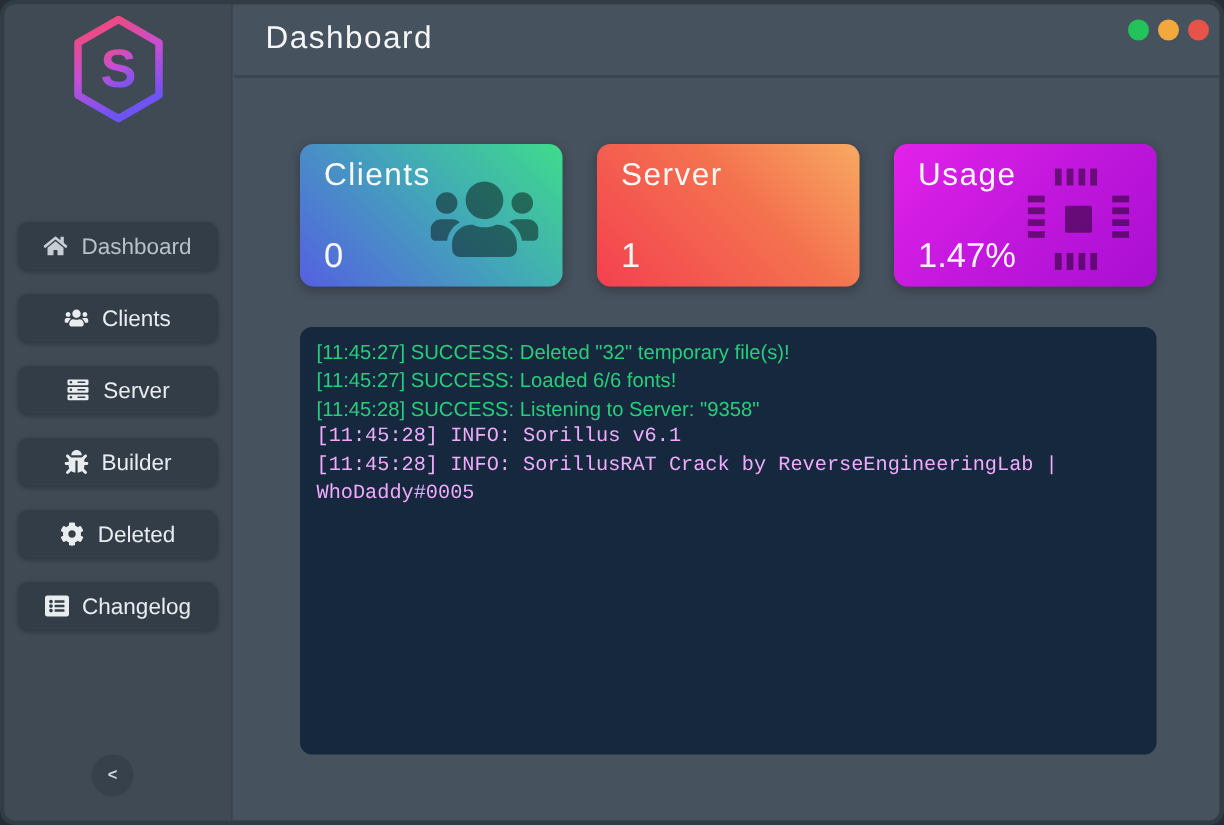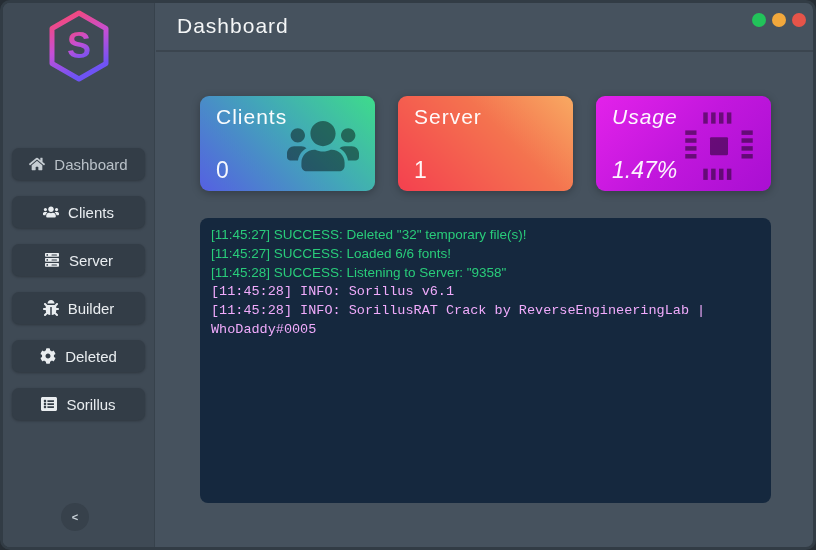--- a/index.html
+++ b/index.html
@@ -44,21 +44,21 @@
   .window-dots { position:absolute; top:10px; right:7px; display:flex; gap:6px; }
   .dot { width:14px; height:14px; border-radius:50%; cursor:pointer; }
 
   
   .card {
     position:absolute; top:93px; width:175px; height:95px; border-radius:9px;
     box-shadow:0 2px 8px rgba(0,0,0,0.28); color:#fff; overflow:hidden;
   }
   .card-clients { left:44px;  background:linear-gradient(45deg,#5560e2 0%,#42a7b8 55%,#3edc8b 100%); }
   .card-server  { left:242px; background:linear-gradient(45deg,#f4404f 0%,#f4734f 60%,#f8aa62 100%); }
-  .card-usage   { left:440px; background:linear-gradient(135deg,#e322ea 0%,#c217dd 50%,#a90fd2 100%);font-style:italic; }
+  .card-usage   { left:440px; background:linear-gradient(135deg,#e322ea 0%,#c217dd 50%,#a90fd2 100%); }
   .card-title { position:absolute; left:16px; top:9px; font-size:21px;
                 letter-spacing:1px; color:rgba(255,255,255,0.97); }
   .card-value { position:absolute; left:16px; bottom:7px; font-size:23px;
                 color:rgba(255,255,255,0.95); }
   .card-icon  { position:absolute; right:16px; top:50%; transform:translateY(-47%);
                 width:72px; height:72px; }
   .card-icon * { fill:rgba(0,0,0,0.45); }
 
   
   .console {
@@ -134,21 +134,21 @@
         <svg viewBox="0 0 512 512">
             <path d="M487.4 315.7l-42.6-24.6c4.3-23.2 4.3-47 0-70.2l42.6-24.6c4.9-2.8 7.1-8.6 5.5-14-11.1-35.6-30-67.8-54.7-94.6-3.8-4.1-10-5.1-14.8-2.3L380.8 110c-17.9-15.4-38.5-27.3-60.8-35.1V25.8c0-5.6-3.9-10.5-9.4-11.7-36.7-8.2-74.3-7.8-109.2 0-5.5 1.2-9.4 6.1-9.4 11.7V75c-22.2 7.9-42.8 19.8-60.8 35.1L88.7 85.5c-4.9-2.8-11-1.9-14.8 2.3-24.7 26.7-43.6 58.9-54.7 94.6-1.7 5.4.6 11.2 5.5 14L67.3 221c-4.3 23.2-4.3 47 0 70.2l-42.6 24.6c-4.9 2.8-7.1 8.6-5.5 14 11.1 35.6 30 67.8 54.7 94.6 3.8 4.1 10 5.1 14.8 2.3l42.6-24.6c17.9 15.4 38.5 27.3 60.8 35.1v49.2c0 5.6 3.9 10.5 9.4 11.7 36.7 8.2 74.3 7.8 109.2 0 5.5-1.2 9.4-6.1 9.4-11.7v-49.2c22.2-7.9 42.8-19.8 60.8-35.1l42.6 24.6c4.9 2.8 11 1.9 14.8-2.3 24.7-26.7 43.6-58.9 54.7-94.6 1.5-5.5-.7-11.3-5.6-14.1zM256 336c-44.1 0-80-35.9-80-80s35.9-80 80-80 80 35.9 80 80-35.9 80-80 80z"></path>
           </svg>
         <span>Deleted</span>
       </div>
 
       <div class="nav-item">
         <svg viewBox="0 0 512 512">
             <path d="M464 480H48c-26.51 0-48-21.49-48-48V80c0-26.51 21.49-48 48-48h416c26.51 0 48 21.49 48 48v352c0 26.51-21.49 48-48 48zM128 120c-22.091 0-40 17.909-40 40s17.909 40 40 40 40-17.909 40-40-17.909-40-40-40zm0 96c-22.091 0-40 17.909-40 40s17.909 40 40 40 40-17.909 40-40-17.909-40-40-40zm0 96c-22.091 0-40 17.909-40 40s17.909 40 40 40 40-17.909 40-40-17.909-40-40-40zm288-136v-32c0-6.627-5.373-12-12-12H216c-6.627 0-12 5.373-12 12v32c0 6.627 5.373 12 12 12h188c6.627 0 12-5.373 12-12zm0 96v-32c0-6.627-5.373-12-12-12H216c-6.627 0-12 5.373-12 12v32c0 6.627 5.373 12 12 12h188c6.627 0 12-5.373 12-12zm0 96v-32c0-6.627-5.373-12-12-12H216c-6.627 0-12 5.373-12 12v32c0 6.627 5.373 12 12 12h188c6.627 0 12-5.373 12-12z"></path>
           </svg>
-        <span>Sorillus</span>
+        <span>Changelog</span>
       </div>
     </div>
 
     <button class="collapse-btn">&lt;</button>
   </div>
 
   <div class="main">
 
     <div class="header">
       <div class="page-title">Dashboard</div>

